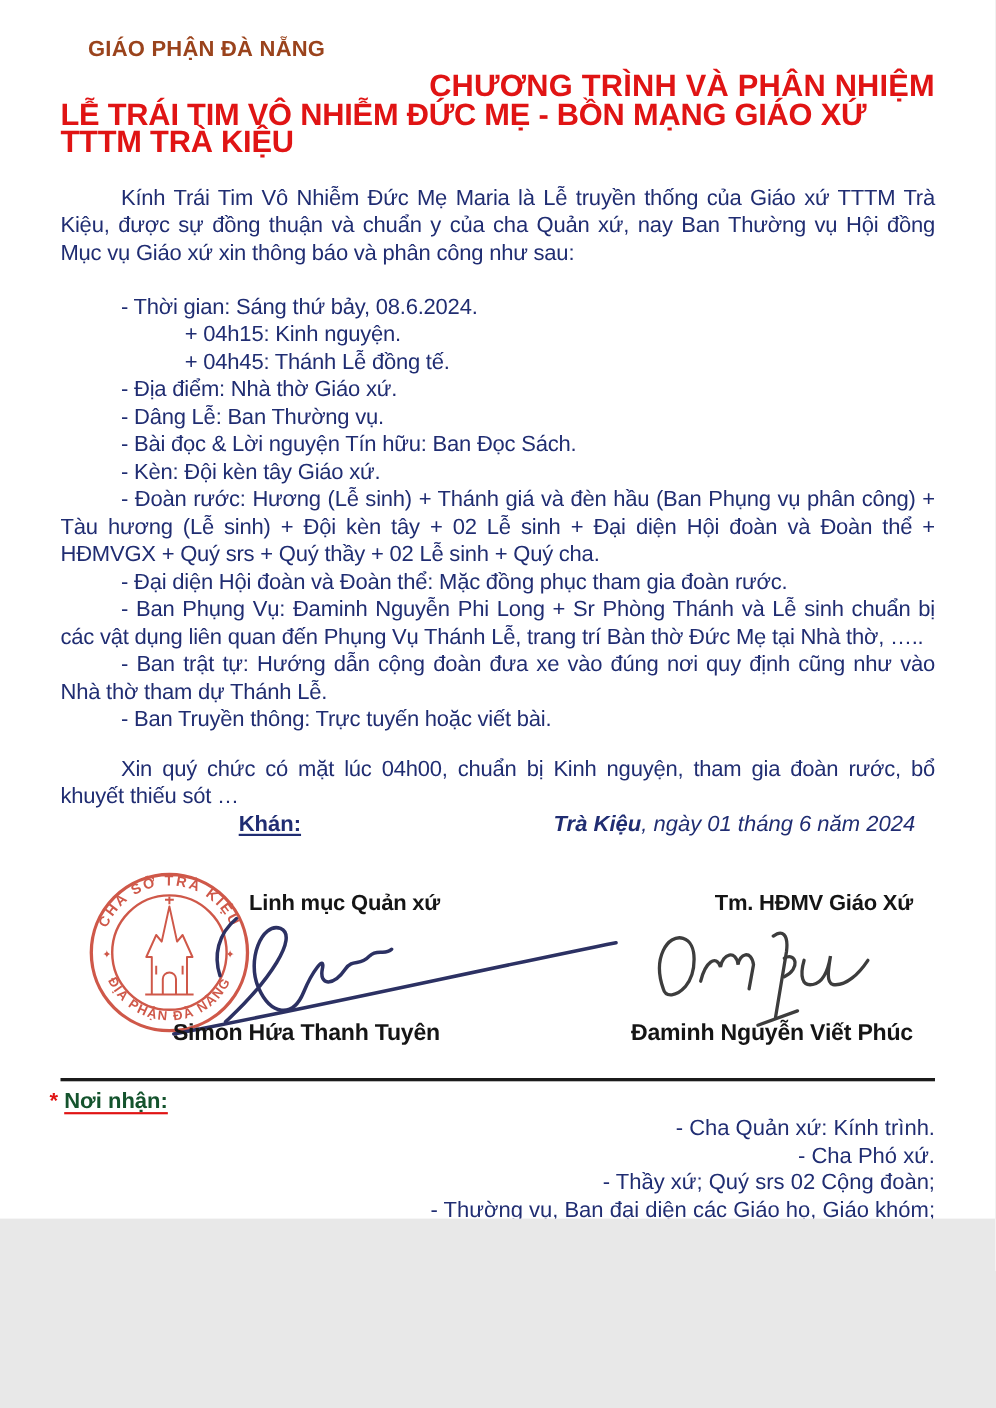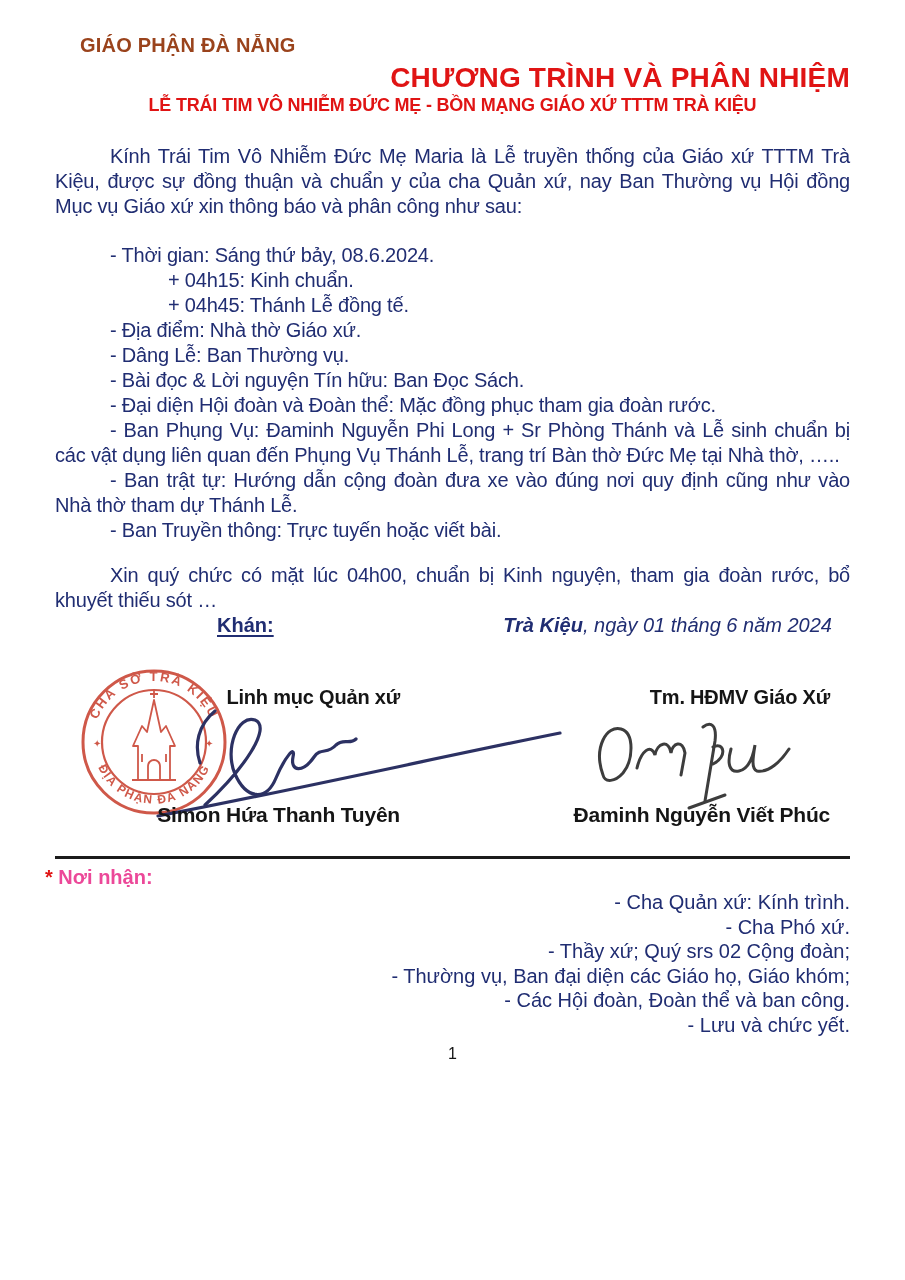--- a/index.html
+++ b/index.html
@@ -1,38 +1,38 @@
 <!DOCTYPE html>
 <html><head>
 <meta charset="utf-8">
 <style>
   html,body { margin:0; padding:0; background:#e8e8e8; }
   .page {
     position:relative;
-    width:905px; height:1280px;
+    width:905px; height:1108px;
     margin:0 auto;
     background:#ffffff;
     overflow:hidden;
     color:#202d72;
     font-family:"Liberation Sans","DejaVu Sans",sans-serif;
     -webkit-font-smoothing:antialiased;
   }
   .content { padding:33px 55px 0 55px; }
 
   .org-line { color:#9a431c; font-weight:bold; font-size:20px; line-height:24px; letter-spacing:.2px; }
   .org-1 { margin-left:25px; }
   .org-2 { margin-left:-3px; }
 
   .doc-title {
     color:#e01414; font-weight:bold; font-size:28px; line-height:31px;
     text-align:right; margin-top:5px; letter-spacing:.2px;
   }
   .doc-subtitle {
-    color:#e01414; font-weight:bold; font-size:18px; line-height:24px;
-    text-align:center; letter-spacing:-0.2px;
+    color:#e01414; font-weight:bold; font-size:28px; line-height:24px;
+    text-align:left; letter-spacing:-0.2px;
   }
 
   p { margin:0; font-size:20px; line-height:25px; text-align:justify; letter-spacing:-0.2px; }
   .intro { margin-top:27px; text-indent:55px; }
   .list { margin-top:24px; }
   .i1 { text-indent:55px; }
   .i2 { text-indent:113px; }
   .closing { margin-top:20px; text-indent:55px; }
 
   .signoff { display:flex; font-size:20px; line-height:25px; }
@@ -53,22 +53,22 @@
   .seal { position:absolute; left:23px; top:28px; opacity:.92; }
   .scrib-left  { position:absolute; left:95px;  top:45px; }
   .scrib-right { position:absolute; left:530px; top:75px; }
 
   .rule { height:3px; background:#1b1b1b; margin-top:0; }
 
   .footer { margin-left:-10px; margin-top:5px; }
   .f-head { font-size:20px; line-height:26px; text-align:left; }
   .f-star { color:#e01414; font-weight:bold; }
   .f-title {
-    color:#ec4899; font-weight:bold;
-    text-decoration-thickness:2px; text-underline-offset:4px;
+    color:#14532d; font-weight:bold;
+    text-decoration:underline; text-decoration-thickness:2px; text-underline-offset:4px;
     text-decoration-color:#e01414;
   }
   .f-item { font-size:20px; line-height:24.5px; text-align:right; }
 
   .pagenum { text-align:center; color:#151515; font-size:16px; margin-top:8px; }
 </style>
 </head>
 <body>
 
 <div class="page">
@@ -76,25 +76,27 @@
 
     <div class="org-line org-1">GIÁO PHẬN ĐÀ NẴNG</div>
 
     <div class="doc-title">CHƯƠNG TRÌNH VÀ PHÂN NHIỆM</div>
     <div class="doc-subtitle">LỄ TRÁI TIM VÔ NHIỄM ĐỨC MẸ - BỒN MẠNG GIÁO XỨ TTTM TRÀ KIỆU</div>
 
     <p class="intro">Kính Trái Tim Vô Nhiễm Đức Mẹ Maria là Lễ truyền thống của Giáo xứ TTTM Trà Kiệu, được sự đồng thuận và chuẩn y của cha Quản xứ, nay Ban Thường vụ Hội đồng Mục vụ Giáo xứ xin thông báo và phân công như sau:</p>
 
     <div class="list">
       <p class="i1">- Thời gian: Sáng thứ bảy, 08.6.2024.</p>
-      <p class="i2">+ 04h15: Kinh chuẩn.</p>
+      <p class="i2">+ 04h15: Kinh nguyện.</p>
       <p class="i2">+ 04h45: Thánh Lễ đồng tế.</p>
       <p class="i1">- Địa điểm: Nhà thờ Giáo xứ.</p>
       <p class="i1">- Dâng Lễ: Ban Thường vụ.</p>
       <p class="i1">- Bài đọc &amp; Lời nguyện Tín hữu: Ban Đọc Sách.</p>
+      <p class="i1">- Kèn: Đội kèn tây Giáo xứ.</p>
+      <p class="i1">- Đoàn rước: Hương (Lễ sinh) + Thánh giá và đèn hầu (Ban Phụng vụ phân công) + Tàu hương (Lễ sinh) + Đội kèn tây + 02 Lễ sinh + Đại diện Hội đoàn và Đoàn thể + HĐMVGX + Quý srs + Quý thầy + 02 Lễ sinh + Quý cha.</p>
       <p class="i1">- Đại diện Hội đoàn và Đoàn thể: Mặc đồng phục tham gia đoàn rước.</p>
       <p class="i1">- Ban Phụng Vụ: Đaminh Nguyễn Phi Long + Sr Phòng Thánh và Lễ sinh chuẩn bị các vật dụng liên quan đến Phụng Vụ Thánh Lễ, trang trí Bàn thờ Đức Mẹ tại Nhà thờ, …..</p>
       <p class="i1">- Ban trật tự: Hướng dẫn cộng đoàn đưa xe vào đúng nơi quy định cũng như vào Nhà thờ tham dự Thánh Lễ.</p>
       <p class="i1">- Ban Truyền thông: Trực tuyến hoặc viết bài.</p>
     </div>
 
     <p class="closing">Xin quý chức có mặt lúc 04h00, chuẩn bị Kinh nguyện, tham gia đoàn rước, bổ khuyết thiếu sót …</p>
 
     <div class="signoff">
       <span class="khan">Khán:</span>

